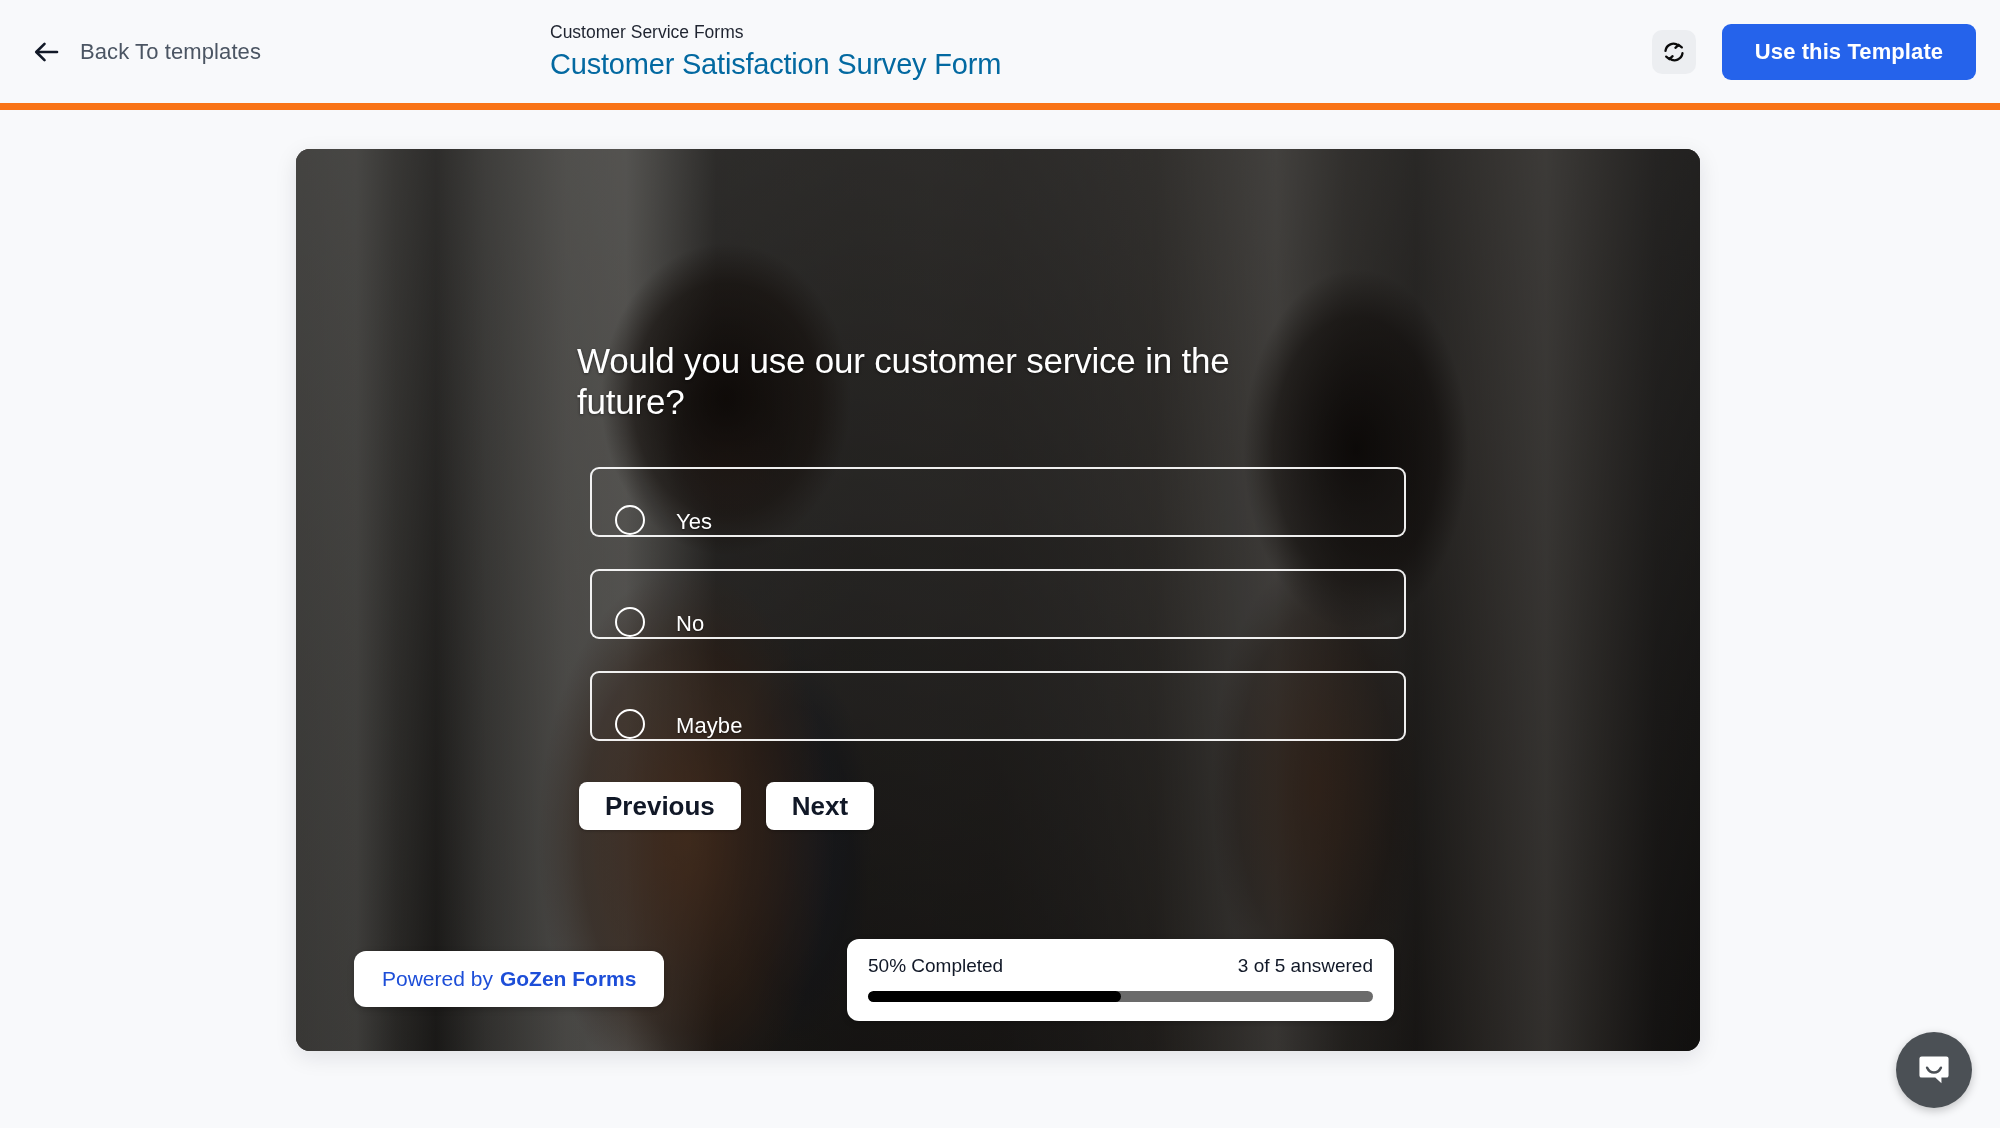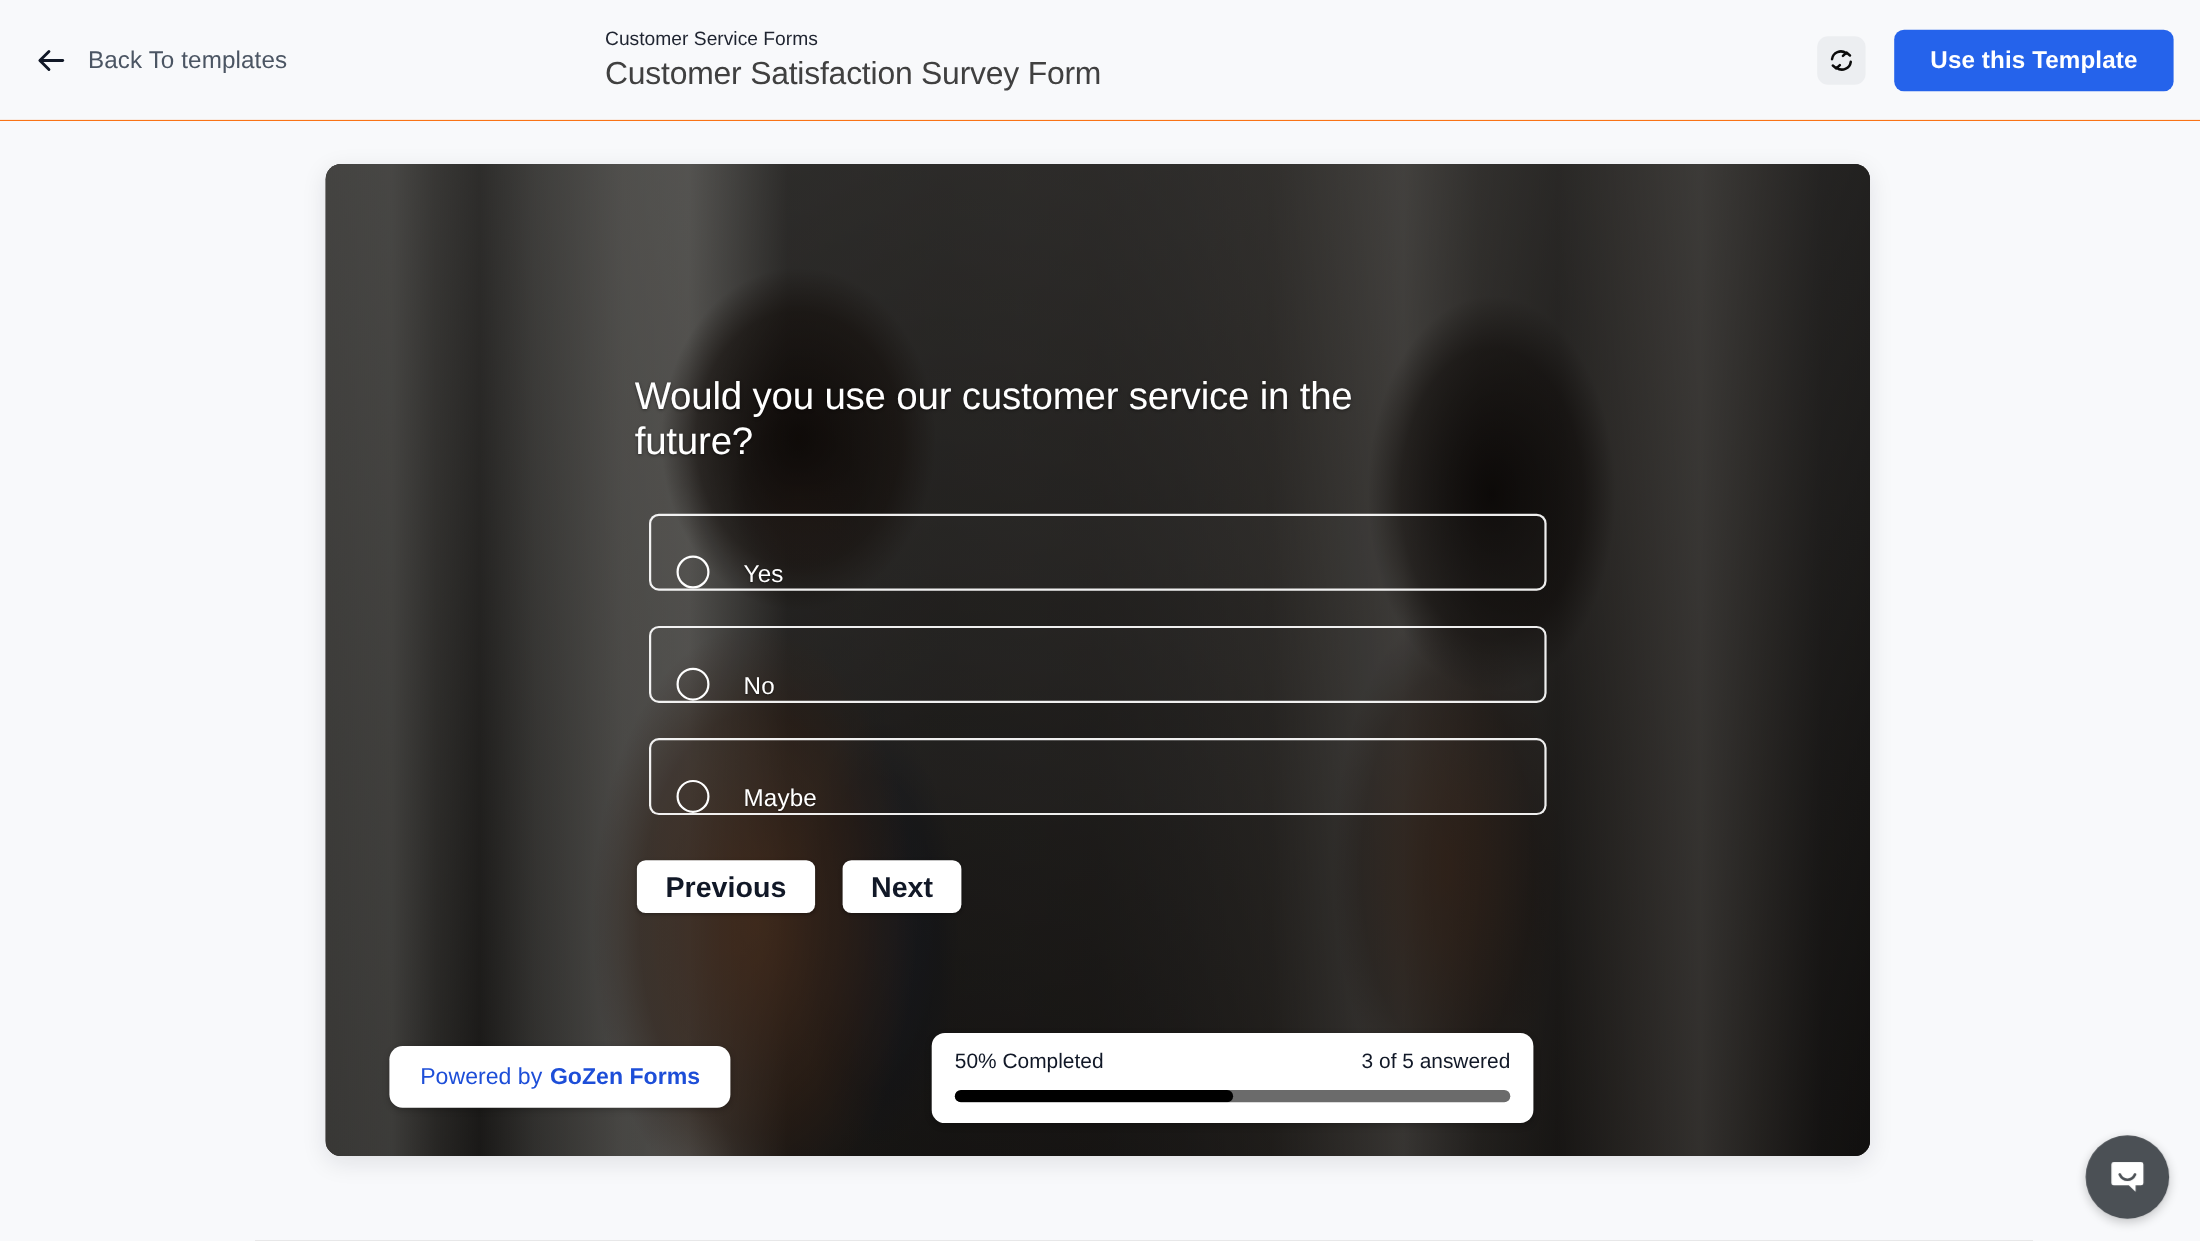--- a/index.html
+++ b/index.html
@@ -15,21 +15,21 @@
     background: #f8f9fb;
     color: #111827;
     -webkit-font-smoothing: antialiased;
   }
 
   
   .topbar {
     position: relative;
     height: 110px;
     background: #f8f9fb;
-    border-bottom: 1px solid #f97316;
+    border-bottom: 7px solid #f97316;
     display: flex;
     align-items: center;
   }
 
   .back-btn {
     display: flex;
     align-items: center;
     gap: 18px;
     margin-left: 24px;
     cursor: pointer;
@@ -55,21 +55,21 @@
   }
   .form-category {
     font-size: 17.5px;
     color: #1f2430;
     line-height: 1.35;
     margin-bottom: 3px;
   }
   .form-title {
     font-size: 29px;
     font-weight: 400;
-    color: #404040;
+    color: #0369a1;
     letter-spacing: -.2px;
     line-height: 1.2;
   }
 
   .topbar-right {
     margin-left: auto;
     margin-right: 24px;
     display: flex;
     align-items: center;
     gap: 26px;

